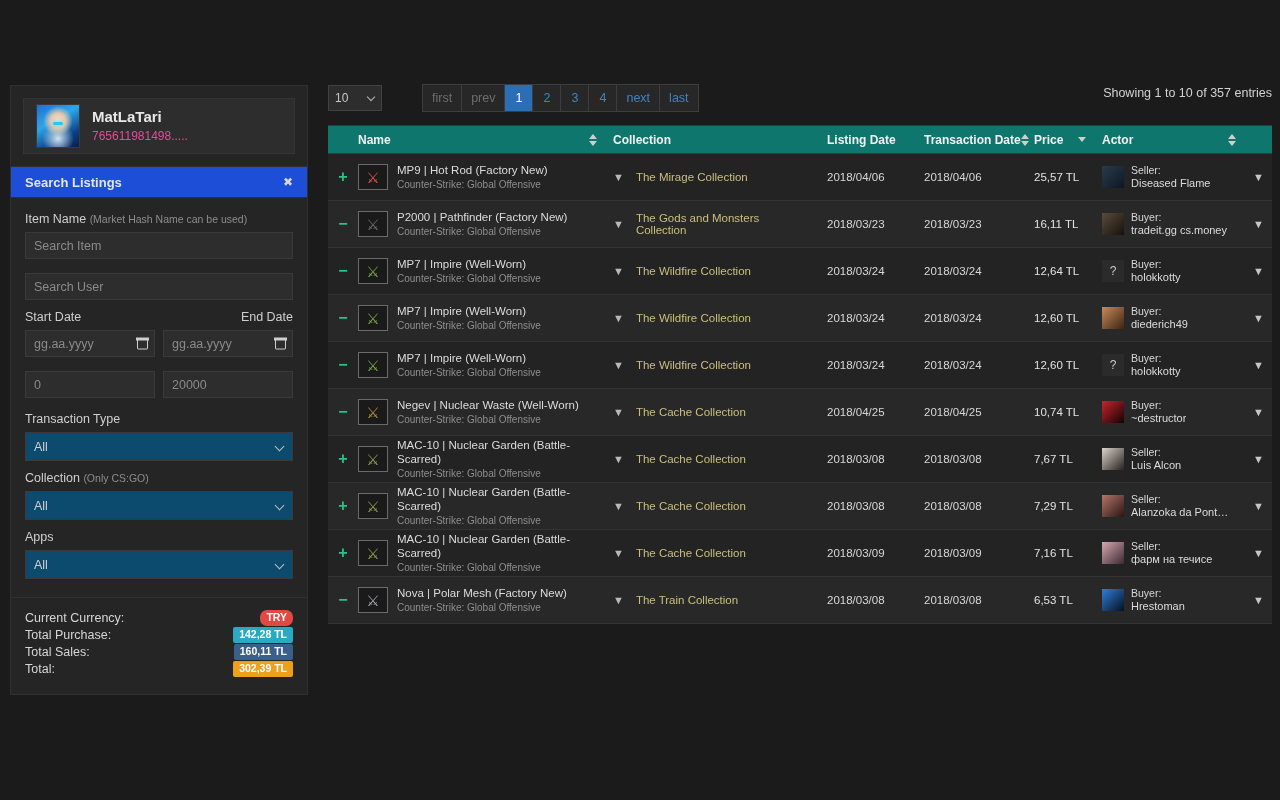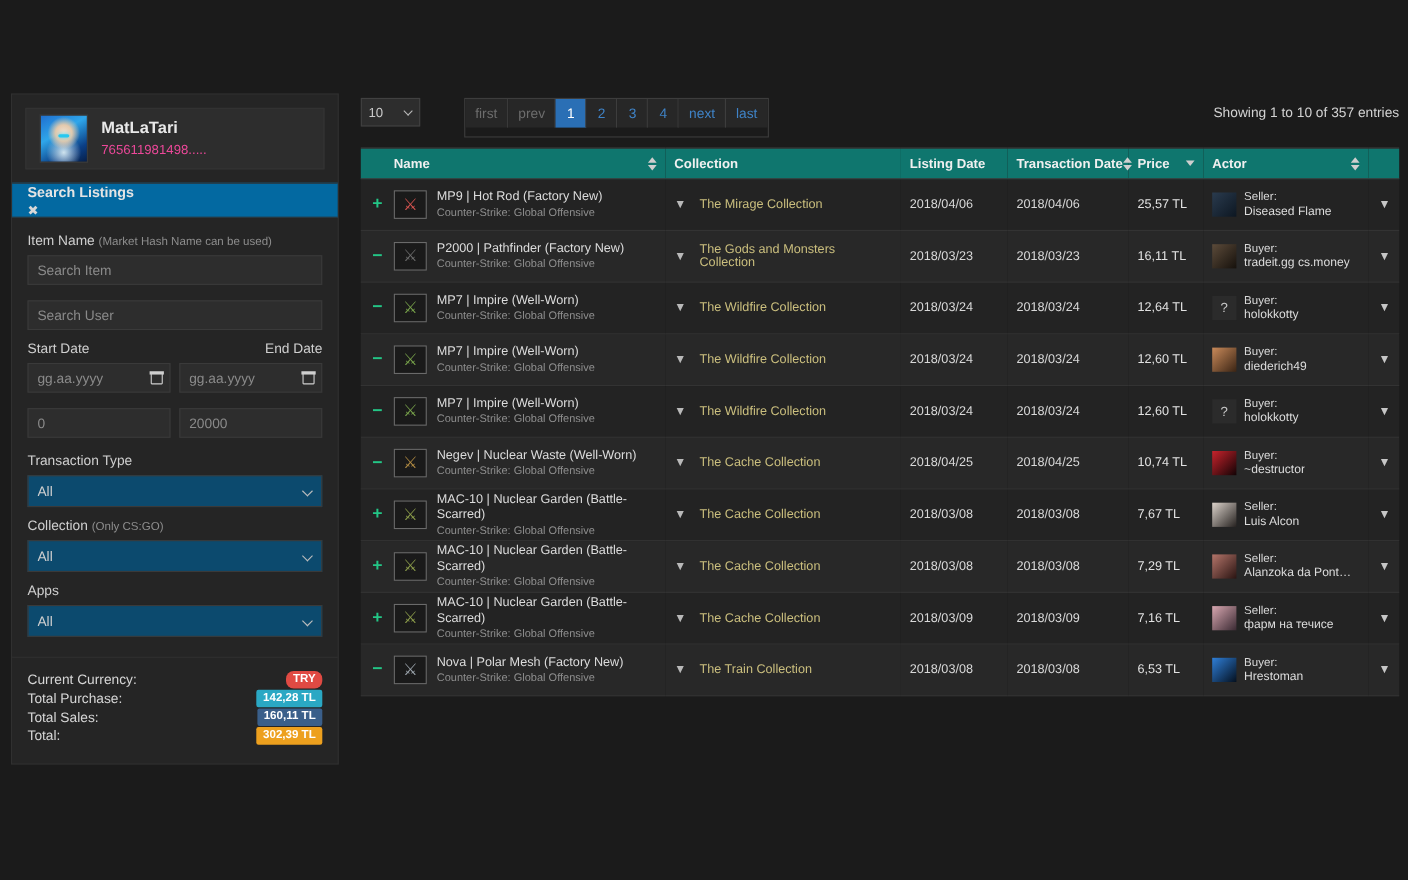--- a/index.html
+++ b/index.html
@@ -33,22 +33,22 @@
   .avatar-lg::after {
     content:""; position:absolute; left:38%; top:40%; width:24%; height:7%;
     background:#27c8ef; border-radius:2px; box-shadow:0 0 4px #39d6ff;
   }
   .profile-meta { margin-left: 12px; line-height: 1.25; }
   .profile-name { color: #e8e8e8; font-size: 15px; font-weight: bold; }
   .profile-id { color: #ec4899; font-size: 12px; margin-top: 3px; }
 
   .panel-head {
     border-top: 1px solid #303030; border-bottom: 1px solid #303030;
-    height: 32px; display: flex; align-items: flex-start; justify-content: space-between;
-    padding: 0 14px; background: #0369a1; flex-direction: column;
+    height: 32px; display: flex; align-items: center; justify-content: space-between;
+    padding: 0 14px; background: #1d4ed8;
   }
   .panel-head-title { color: #e4e4e4; font-size: 13px; font-weight: bold; }
   .panel-close { color: #d8d8d8; font-size: 12px; cursor: pointer; line-height: 1; }
 
   .panel-body { padding: 14px 14px 10px 14px; }
   .field-label { color: #cfcfcf; font-size: 12.5px; margin-bottom: 6px; display:block; }
   .field-label .hint { color: #8d8d8d; font-size: 10.5px; font-weight: normal; }
   .inp {
     width: 100%; height: 27px; background: #2d2d2d; border: 1px solid #3a3a3a;
     color: #cfcfcf; font-size: 12.5px; padding: 0 8px;
@@ -84,21 +84,21 @@
 
   .totals {
     border-top: 1px solid #303030; margin: 8px 0 0 0; padding: 12px 14px 16px 14px;
   }
   .totals-row { display: flex; align-items: center; justify-content: space-between; height: 16px; margin-bottom: 1px;}
   .totals-label { color: #d6d6d6; font-size: 12.5px; }
   .badge { font-size: 10.5px; font-weight: bold; color: #fff; padding: 2px 6px; border-radius: 2px; line-height: 1.1; }
 
   
   .main { position: absolute; left: 328px; top: 80px; width: 944px; }
-  .toolbar { display: flex; height: 36px; position: relative; margin-top: 9px; }
+  .toolbar { display: flex; align-items: center; height: 36px; position: relative; }
   .len-sel-wrap { position: relative; width: 54px; }
   .len-sel {
     width: 54px; height: 26px; background: #2d2d2d; border: 1px solid #414141;
     color: #c9c9c9; font-size: 12px; padding: 0 6px; appearance: none;
     font-family: "Liberation Sans", sans-serif; outline:none;
   }
   .len-sel-wrap::after {
     content: ""; position: absolute; right: 8px; top: 9px;
     width: 5px; height: 5px; border-right: 1.5px solid #b9b9b9; border-bottom: 1.5px solid #b9b9b9;
     transform: rotate(45deg); pointer-events: none;

